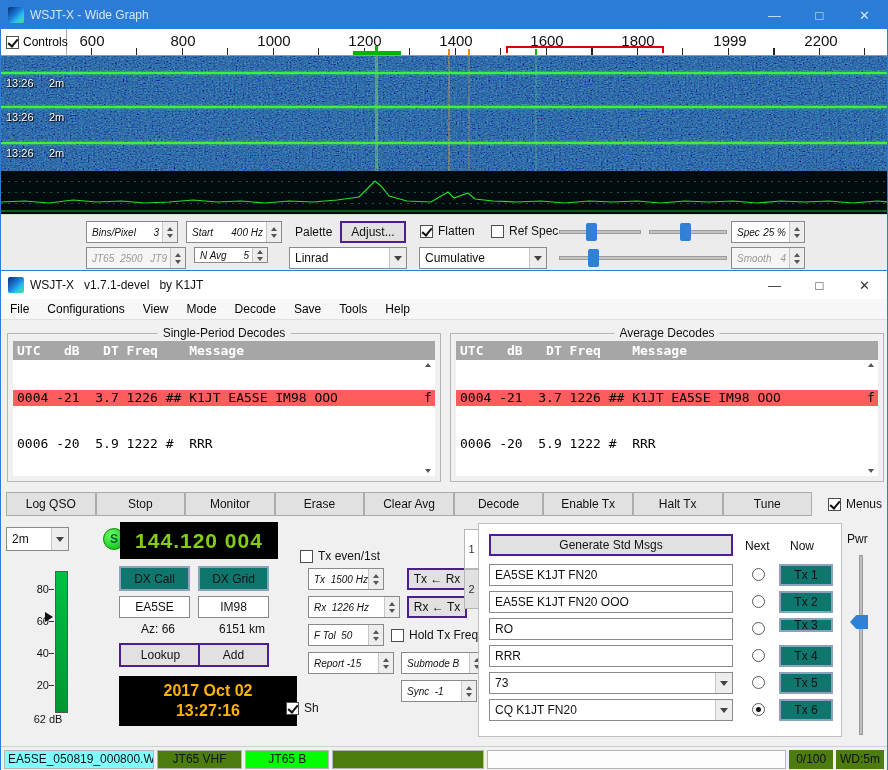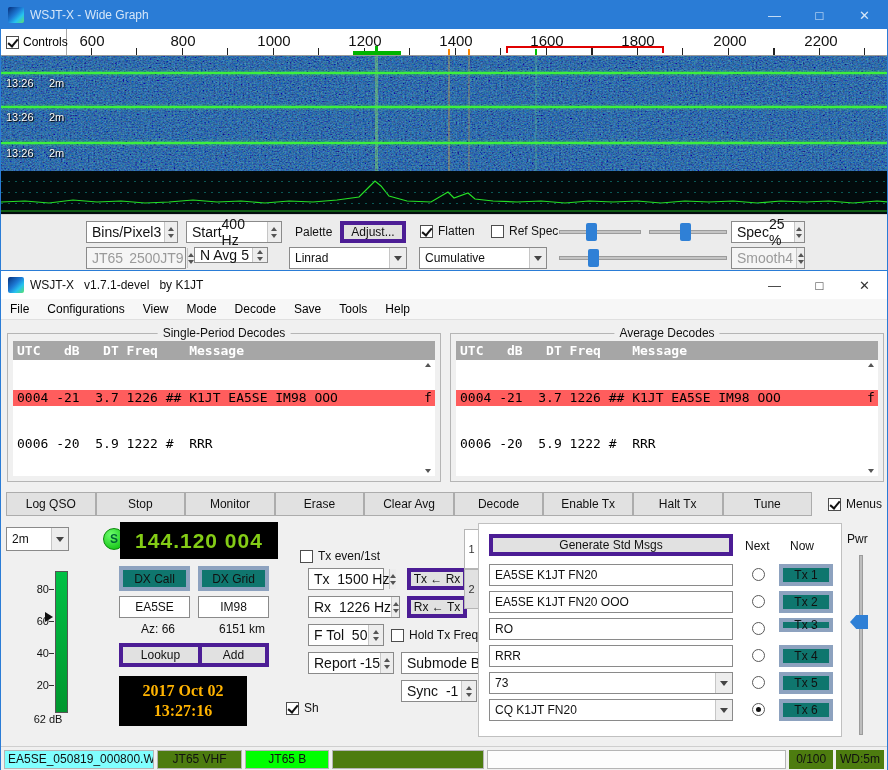--- a/index.html
+++ b/index.html
@@ -1,26 +1,26 @@
 <!DOCTYPE html>
 <html><head>
 <meta charset="utf-8">
 <style>
   * { margin:0; padding:0; box-sizing:border-box; }
   body { background:#888; font-family:"Liberation Sans", sans-serif; }
   .screen { position:relative; width:888px; height:770px; background:#f0f0f0; overflow:hidden; font-family:"Liberation Sans", sans-serif; }
 
   
-  .btn { background:#e1e1e1; border:4px solid #4c1d95; font-size:12px; color:#111;
+  .btn { background:#e1e1e1; border:2px solid #4c1d95; font-size:12px; color:#111;
          display:flex; align-items:center; justify-content:center; position:absolute; }
   .btn-blue { background:#0f766e; border-color:#8da2bf; }
   .textfield { background:#fff; border:1px solid #8a8a8a; font-size:12px; color:#111;
                display:flex; align-items:center; padding:0 5px; position:absolute; }
-  .spin { background:#fff; border:1px solid #8a8a8a; font-size:14px; color:#111;
-          display:flex; align-items:center; padding-left:5px; position:absolute; }
+  .spin { background:#fff; border:1px solid #8a8a8a; font-size:10px; color:#111;
+          display:flex; align-items:center; padding-left:5px; position:absolute;font-style:italic; }
   .spin .sp-v { margin-left:auto; padding-right:3px; }
   .sp-arrows { display:flex; flex-direction:column; justify-content:center; align-items:center;
                gap:3px; width:15px; align-self:stretch; background:#ededed; border-left:1px solid #c6c6c6; }
   .arr-up { width:0; height:0; border-left:3px solid transparent; border-right:3px solid transparent; border-bottom:4px solid #555; }
   .arr-down { width:0; height:0; border-left:3px solid transparent; border-right:3px solid transparent; border-top:4px solid #555; }
   .combo { background:#fff; border:1px solid #8a8a8a; font-size:12px; color:#111;
            display:flex; align-items:center; padding-left:5px; position:absolute; }
   .combo-btn { margin-left:auto; width:17px; align-self:stretch; display:flex; align-items:center;
                justify-content:center; background:#ededed; border-left:1px solid #c6c6c6; }
   .combo-arrow { width:0; height:0; border-left:4px solid transparent; border-right:4px solid transparent; border-top:5px solid #444; }
@@ -86,22 +86,22 @@
 
   .main-btnrow { position:absolute; left:5px; top:221px; width:806px; display:flex; }
   .rbtn { flex:1; height:24px; background:#e1e1e1; border:1px solid #acacac; font-size:12px; color:#111;
           display:flex; align-items:center; justify-content:center; }
 
   .freq-display { position:absolute; left:119px; top:251px; width:158px; height:37px; background:#000;
                   color:#84cc16; font-size:21px; font-weight:bold; display:flex; align-items:center; justify-content:center; letter-spacing:1px; }
   .s-light { position:absolute; left:102px; top:257px; width:22px; height:22px; border-radius:50%;
              background:radial-gradient(circle at 35% 30%, #6dff6d, #00b400); color:#063; font-weight:bold; font-size:12px;
              display:flex; align-items:center; justify-content:center; border:1px solid #0a8a0a; }
-  .clock { position:absolute; left:118px; top:405px; width:128px; height:50px; background:#000; color:#ffb300;
-           font-size:16px; font-weight:bold; display:flex; flex-direction:column; align-items:center; justify-content:center; gap:2px;font-family:Liberation Serif, serif; }
+  .clock { position:absolute; left:118px; top:405px; width:178px; height:50px; background:#000; color:#ffb300;
+           font-size:16px; font-weight:bold; display:flex; flex-direction:column; align-items:center; justify-content:center; gap:2px; }
 
   .meter { position:absolute; left:12px; top:296px; width:80px; height:162px; font-size:11px; color:#111; }
   .meter .mbar { position:absolute; left:42px; top:4px; width:13px; height:142px;
                  background:linear-gradient(to bottom,#00c045,#00962e); border:1px solid #555; }
   .meter .mtick-label { position:absolute; right:44px; width:20px; text-align:right; }
   .meter .mtick { position:absolute; left:36px; width:5px; height:1px; background:#333; }
   .meter .mpointer { position:absolute; left:32px; width:0; height:0; border-top:5px solid transparent;
                      border-bottom:5px solid transparent; border-left:8px solid #111; }
   .meter .mvalue { position:absolute; left:0; top:146px; width:70px; text-align:center; }
 
@@ -145,21 +145,21 @@
         <span>Controls</span>
       </div>
       <div class="tick-strip"></div>
       <span class="tick-label" style="left:91px">600</span>
       <span class="tick-label" style="left:182px">800</span>
       <span class="tick-label" style="left:273px">1000</span>
       <span class="tick-label" style="left:364px">1200</span>
       <span class="tick-label" style="left:455px">1400</span>
       <span class="tick-label" style="left:546px">1600</span>
       <span class="tick-label" style="left:637px">1800</span>
-      <span class="tick-label" style="left:729px">2000</span>
+      <span class="tick-label" style="left:729px">1999</span>
       <span class="tick-label" style="left:820px">2200</span>
       <div class="green-marker"></div>
       <div class="green-marker-tick"></div>
       <div class="red-bracket"></div>
       <div class="scale-mark" style="left:447px;background:#ff8800"></div>
       <div class="scale-mark" style="left:467px;background:#ff8800"></div>
       <div class="scale-mark" style="left:534px;background:#00c000"></div>
     </div>
 
     <div class="wg-waterfall">

